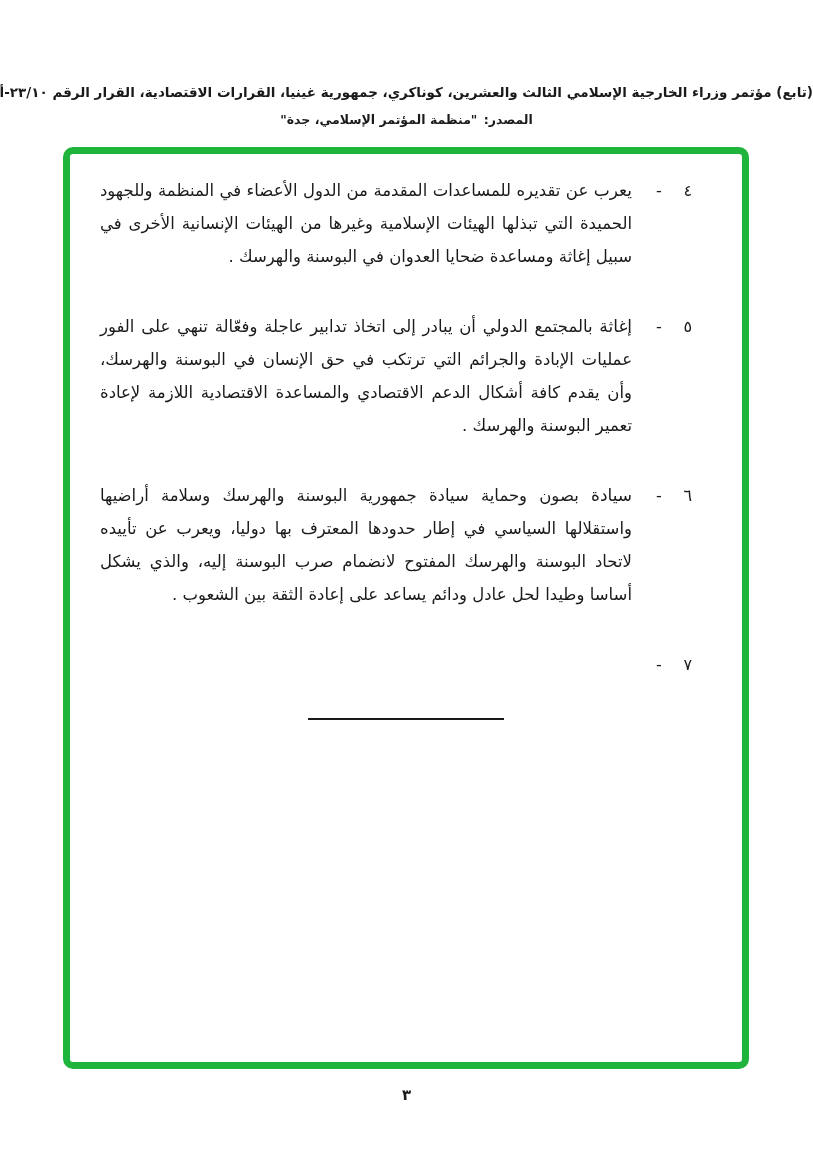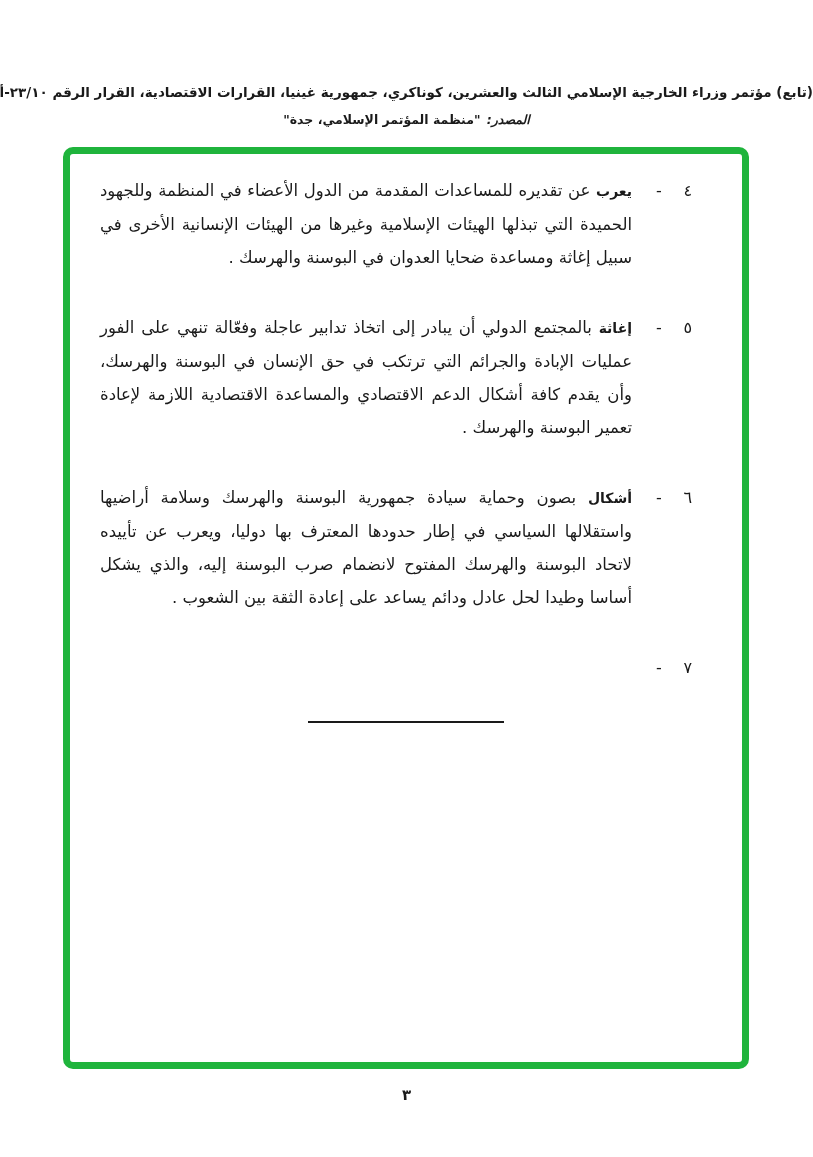--- a/index.html
+++ b/index.html
@@ -32,21 +32,21 @@
     white-space: nowrap;
     letter-spacing: 0;
     line-height: 20px;
   }
   .header-line2 {
     margin-top: 9px;
     font-size: 12.5px;
     font-weight: bold;
     line-height: 18px;
   }
-  .header-line2 .src-label { margin-left: 2px; font-style: italic; }
+  .header-line2 .src-label { margin-left: 2px; }
   
   .green-box {
     position: absolute;
     top: 147px;
     left: 63px;
     width: 686px;
     height: 922px;
     box-sizing: border-box;
     border: 7px solid #1fb43c;
     border-radius: 10px;
@@ -72,22 +72,22 @@
   .res-marker .dash { font-weight: normal; }
   .res-text {
     flex: 1 1 auto;
     margin: 0;
     font-size: 16.5px;
     line-height: 33px;
     text-align: justify;
     text-justify: inter-word;
   }
   .res-text b {
-    font-weight: bold;
-    font-size: 14px;
+    font-weight: normal;
+    font-size: 17px;
   }
   .divider {
     width: 196px;
     height: 2px;
     background: #1a1a1a;
     margin: 10px auto 0 auto;
   }
   
   .page-number {
     position: absolute;
@@ -129,21 +129,21 @@
           <span class="dash">-</span>
         </div>
         <p class="res-text"><b>إغاثة</b> <span>بالمجتمع الدولي أن يبادر إلى اتخاذ تدابير عاجلة وفعّالة تنهي على الفور عمليات الإبادة والجرائم التي ترتكب في حق الإنسان في البوسنة والهرسك، وأن يقدم كافة أشكال الدعم الاقتصادي والمساعدة الاقتصادية اللازمة لإعادة تعمير البوسنة والهرسك .</span></p>
       </div>
 
       <div class="res-item">
         <div class="res-marker">
           <span class="num">٦</span>
           <span class="dash">-</span>
         </div>
-        <p class="res-text"><b>أشكال</b> <span>بصون وحماية سيادة جمهورية البوسنة والهرسك وسلامة أراضيها واستقلالها السياسي في إطار حدودها المعترف بها دوليا، ويعرب عن تأييده لاتحاد البوسنة والهرسك المفتوح لانضمام صرب البوسنة إليه، والذي يشكل أساسا وطيدا لحل عادل ودائم يساعد على إعادة الثقة بين الشعوب .</span></p>
+        <p class="res-text"><b>سيادة</b> <span>بصون وحماية سيادة جمهورية البوسنة والهرسك وسلامة أراضيها واستقلالها السياسي في إطار حدودها المعترف بها دوليا، ويعرب عن تأييده لاتحاد البوسنة والهرسك المفتوح لانضمام صرب البوسنة إليه، والذي يشكل أساسا وطيدا لحل عادل ودائم يساعد على إعادة الثقة بين الشعوب .</span></p>
       </div>
 
       <div class="res-item">
         <div class="res-marker">
           <span class="num">٧</span>
           <span class="dash">-</span>
         </div>
       </div>
 
     </div>

